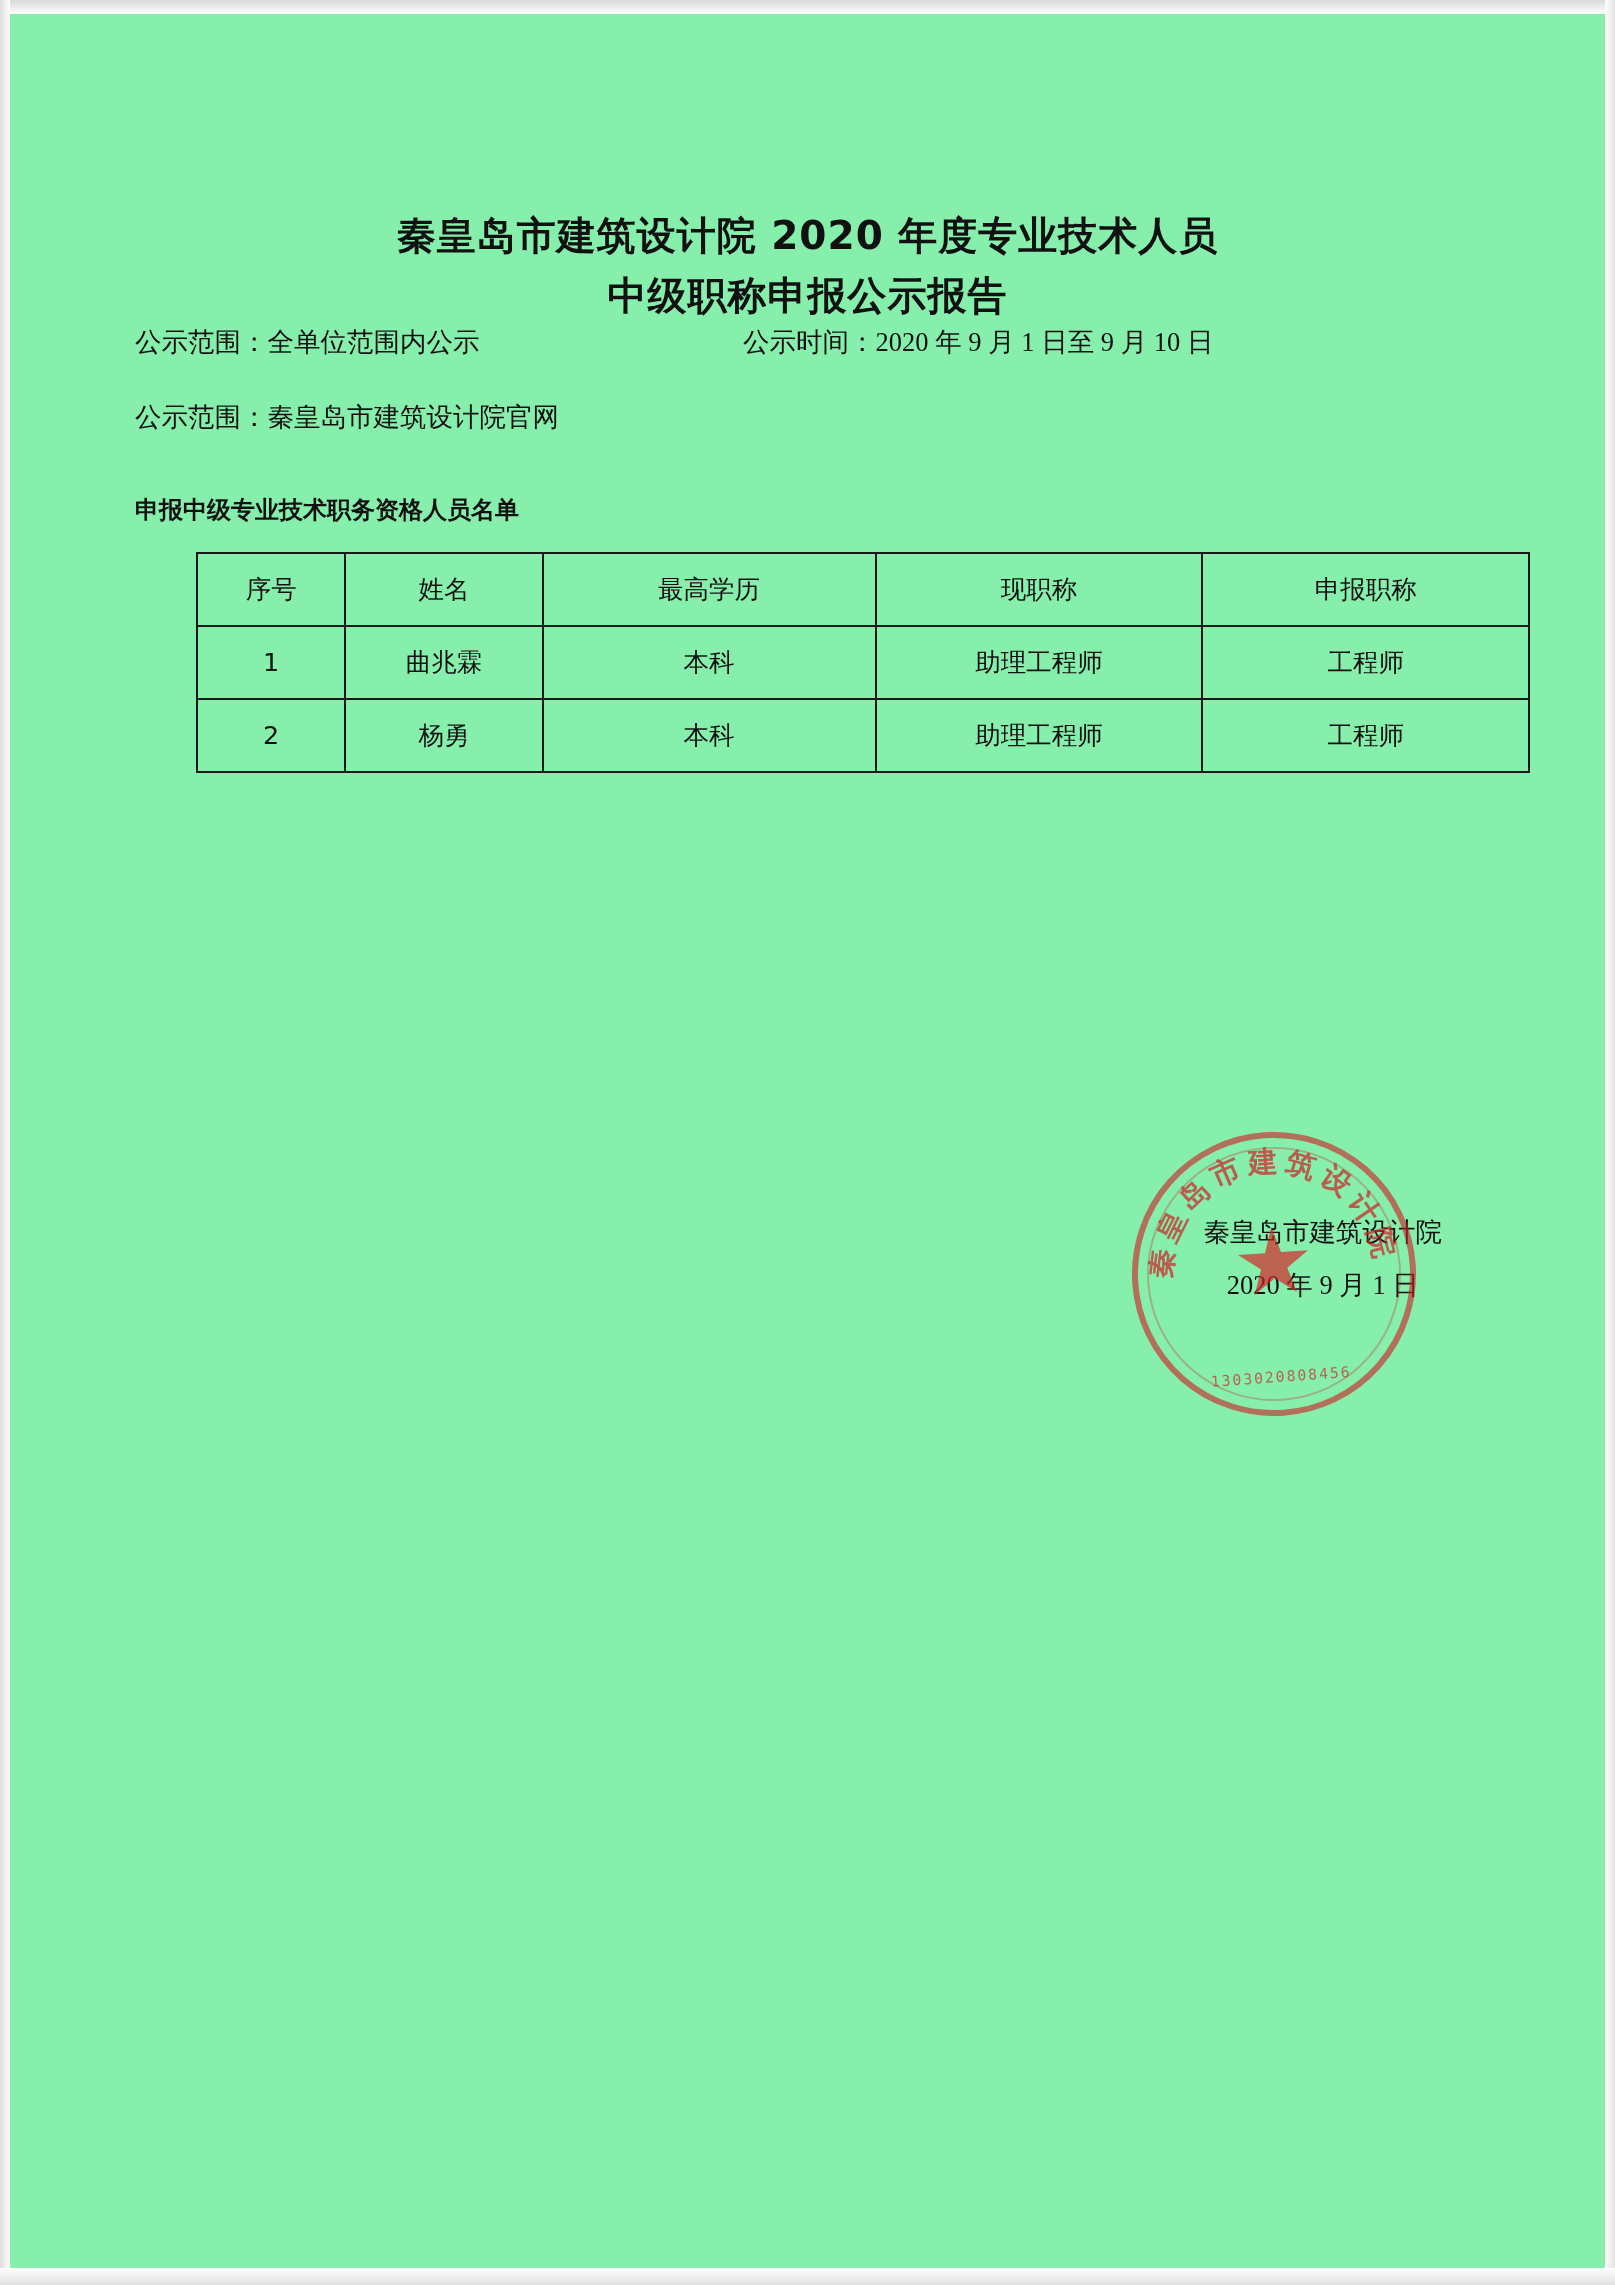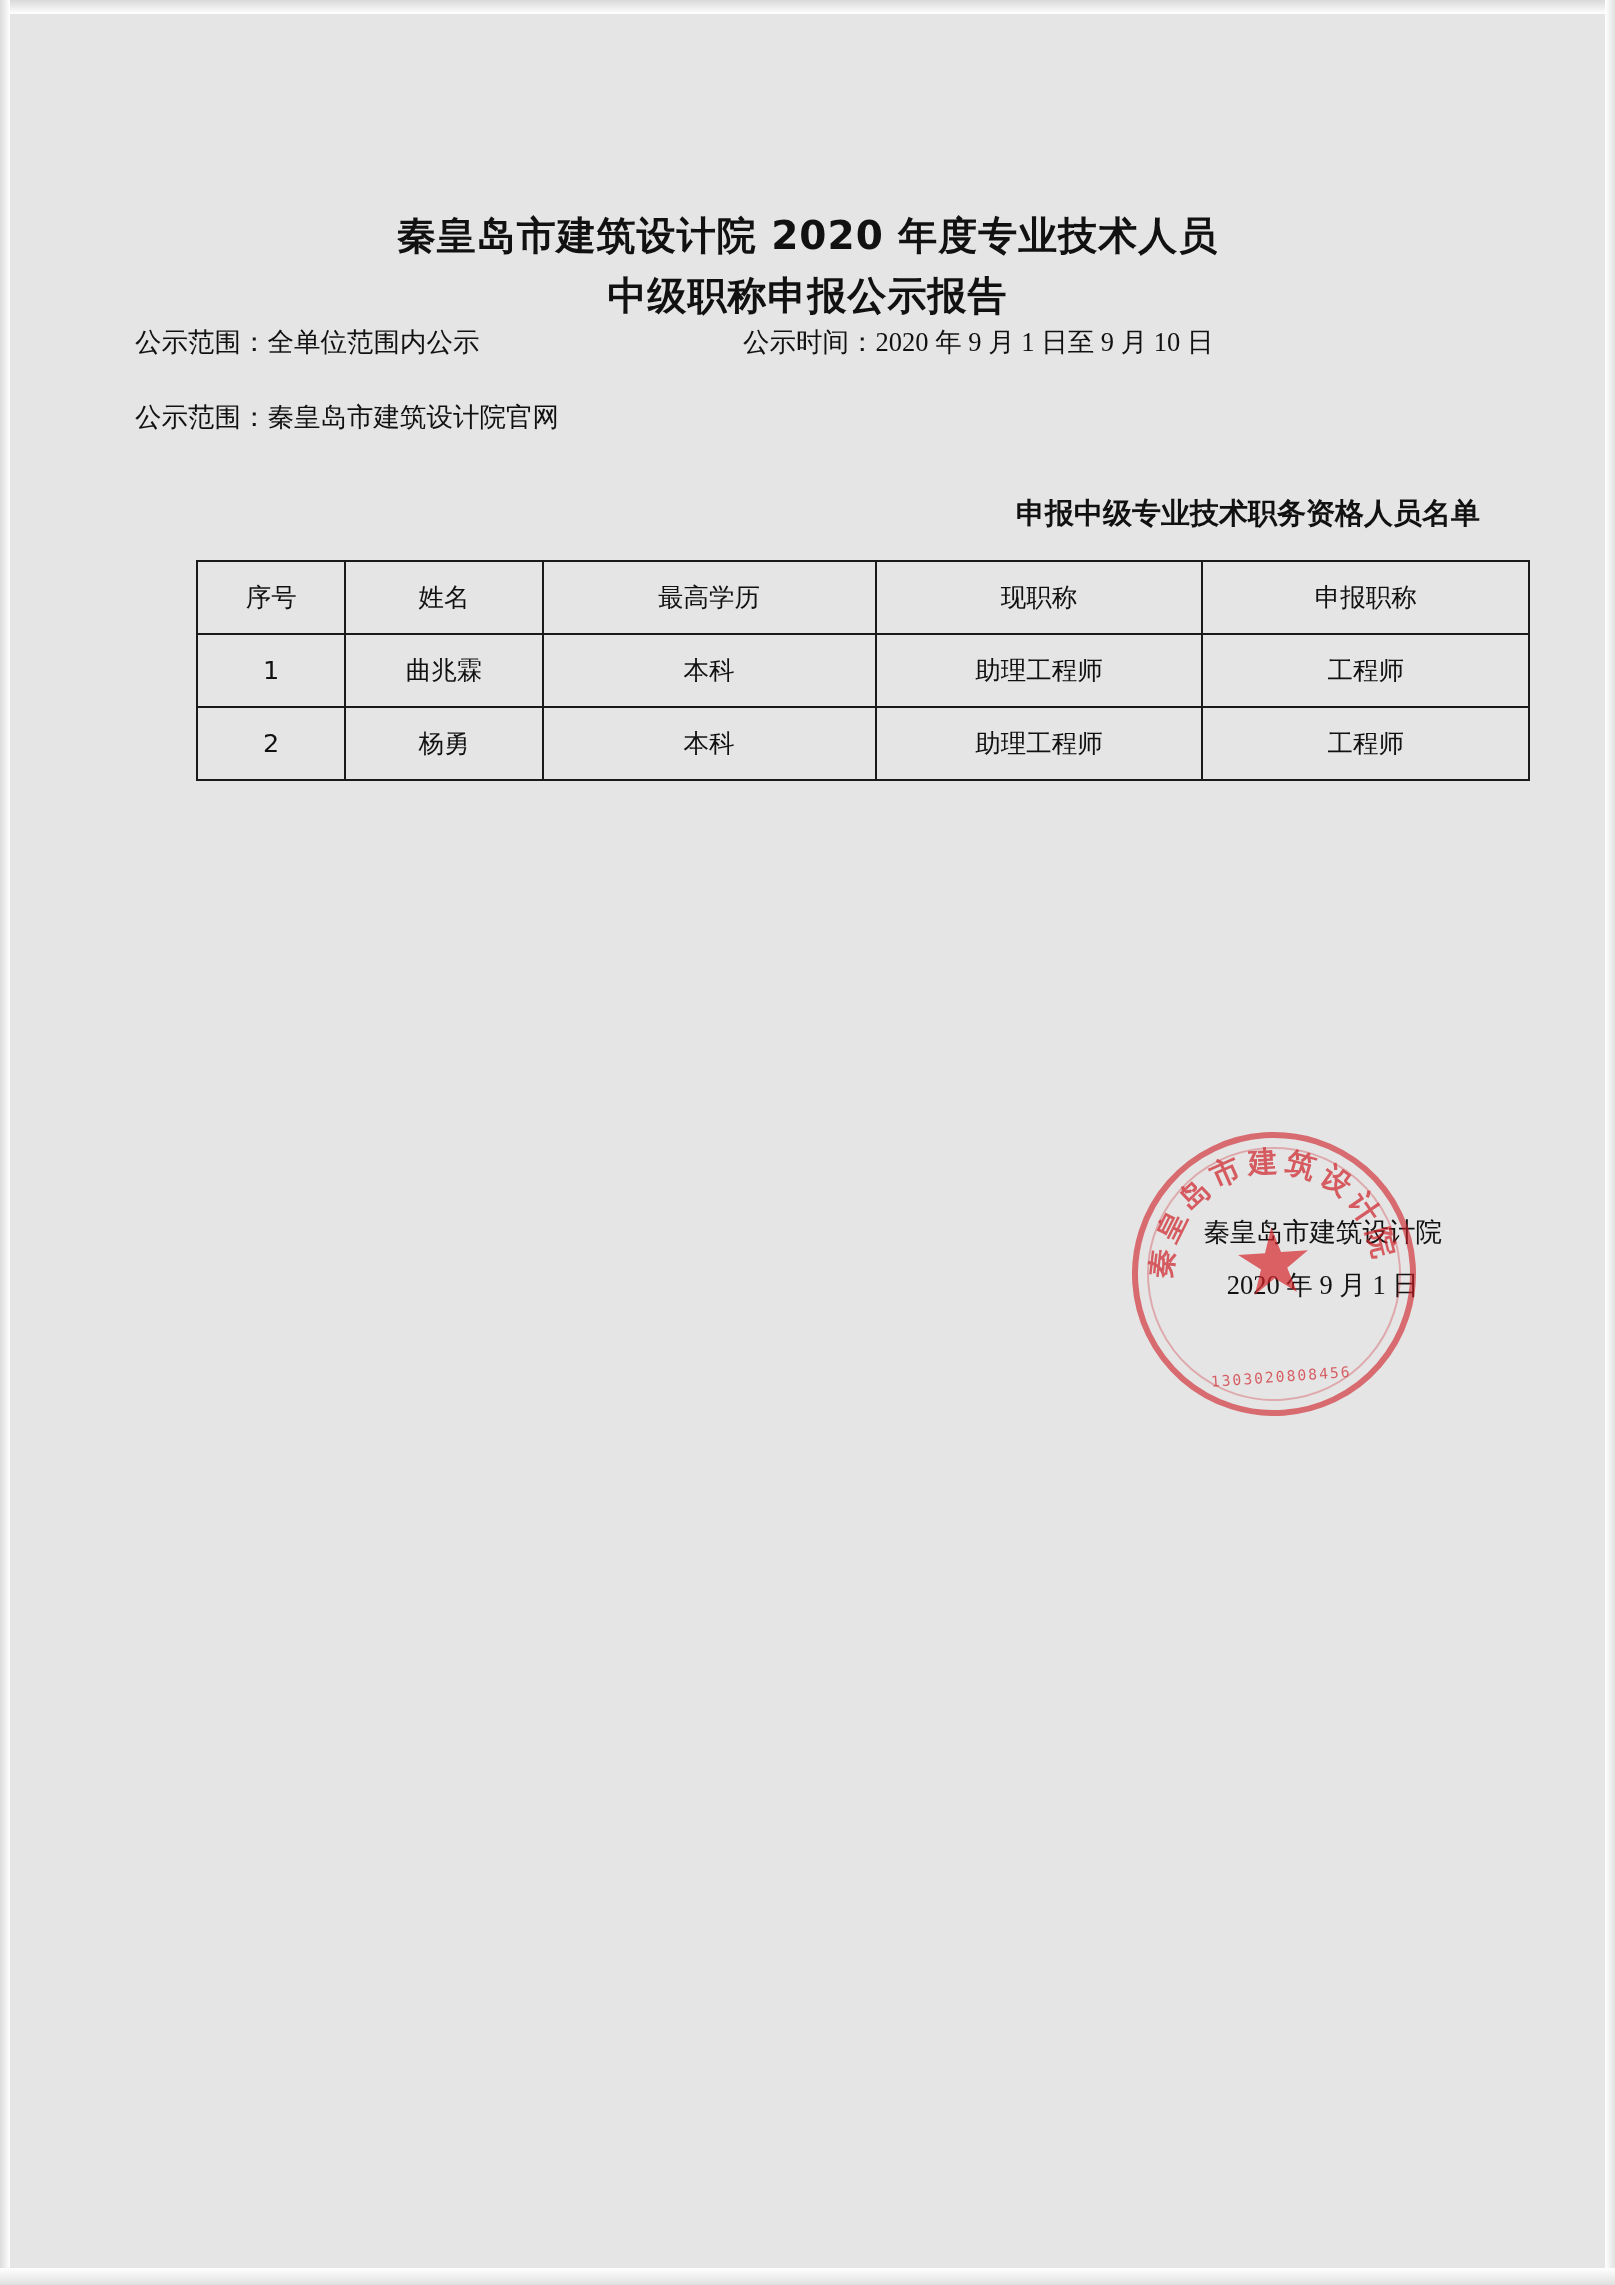--- a/index.html
+++ b/index.html
@@ -7,21 +7,21 @@
     padding: 0;
     background: #b8b8b8;
   }
   body {
     font-family: "Liberation Serif", "DejaVu Serif", serif;
   }
   .page {
     position: relative;
     width: 1615px;
     height: 2286px;
-    background: #e5e5e5;
+    background: #86efac;
     margin: 0 auto;
     overflow: hidden;
     box-sizing: border-box;
   }
   
   .scan-edge-top {
     position: absolute;
     top: 0; left: 0; right: 0;
     height: 13.7px;
     background: linear-gradient(to bottom, #d9d9d9, #ffffff);
@@ -78,24 +78,24 @@
     flex: 0 0 608px;
   }
   .meta-right {
     flex: 1 1 auto;
   }
   .meta-label {
     white-space: nowrap;
   }
 
   .table-caption {
-    text-align: right;
-    font-family: "DejaVu Sans", "Liberation Sans", sans-serif;
-    font-weight: bold;
-    font-size: 29px;
+    text-align: left;
+    font-family: "DejaVu Sans", "Liberation Sans", sans-serif;
+    font-weight: bold;
+    font-size: 24px;
     color: #111;
     margin-top: 61px;
     margin-bottom: 25.5px;
   }
 
   table.roster {
     border-collapse: collapse;
     width: 1334px;
     margin: 0 auto 0 61px;
     table-layout: fixed;

